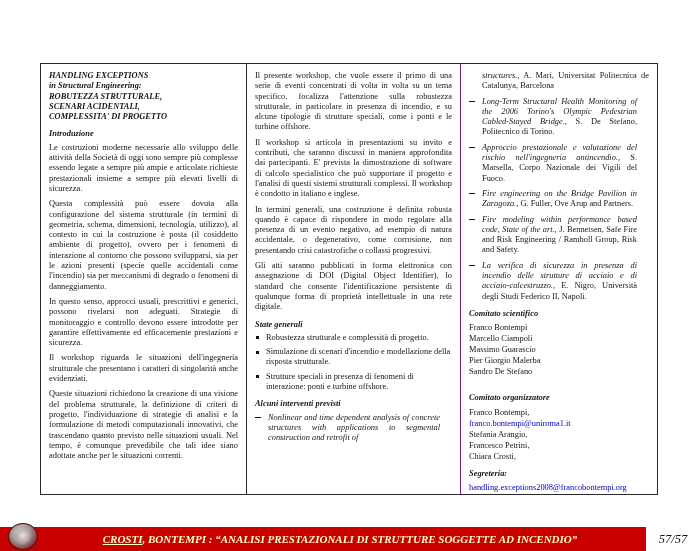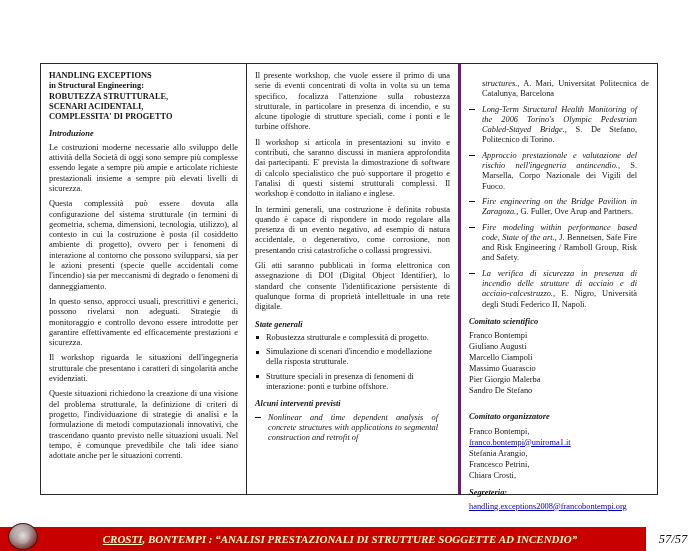--- a/index.html
+++ b/index.html
@@ -4,44 +4,44 @@
 <style>
   html,body{margin:0;padding:0;width:700px;height:551px;overflow:hidden;background:#ffffff;
     font-family:"Liberation Serif","DejaVu Serif",serif;color:#161616;}
   .canvas{position:relative;width:700px;height:551px;background:#fff;}
 
   
   .slide-box{position:absolute;left:40px;top:63px;width:618px;height:432px;
     border:1px solid #2a2a2a;display:flex;box-sizing:border-box;background:#fff;}
   .col{box-sizing:border-box;padding:7px 8px 4px 8px;font-size:8.4px;line-height:10.3px;}
   .col1{width:206px;border-right:1px solid #2a2a2a;}
-  .col2{width:214px;border-right:3px solid #701a75;}
+  .col2{width:214px;border-right:1px solid #701a75;}
   .col3{flex:1;}
 
-  .doc-title{font-weight:bold;margin-bottom:6px;}
+  .doc-title{font-weight:bold;margin-bottom:6px;font-style:italic;}
   .doc-title div{white-space:nowrap;}
   .h{font-weight:bold;margin:7px 0 3px 0;font-style:italic;}
   p.body{margin:0 0 5px 0;text-align:justify;}
 
   
   .sq-item{display:flex;margin:0 0 4px 0;}
   .sq-mark{flex:0 0 auto;width:3px;height:3px;background:#111;margin:3.5px 7px 0 1px;}
   .sq-item .txt{flex:1;}
 
   
   .dash-item{display:flex;margin:0 12px 5px 0;}
   .dash-mark{flex:0 0 auto;width:6px;height:1px;background:#111;margin:4.5px 7px 0 0;}
   .dash-item .txt{flex:1;text-align:justify;}
   .it{font-style:italic;}
-  .cont-item{margin:8px 0 5px 13px;text-align:justify;}
+  .cont-item{margin:0 0 5px 13px;text-align:justify;}
 
   .name-line{line-height:11px;}
   .gap{height:9px;}
 
-  a.lnk{color:#0000bf;text-decoration:underline;cursor:pointer;word-break:break-all;}
+  a.lnk{color:#0000bf;cursor:pointer;word-break:break-all;}
 
   
   .footer-bar{position:absolute;left:0;top:527px;width:646px;height:24px;background:#c80000;
     display:flex;align-items:center;justify-content:center;}
   .footer-caption{color:#ffffc8;font-weight:bold;font-style:italic;font-size:11px;
     white-space:nowrap;padding-left:34px;}
   .footer-caption .u{text-decoration:underline;}
   .page-box{position:absolute;left:646px;top:527px;width:54px;height:24px;background:#ffffff;
     display:flex;align-items:center;justify-content:center;}
   .page-num{font-style:italic;font-size:12.5px;color:#111;}
@@ -130,21 +130,20 @@
         <span>J. Bennetsen, Safe Fire and Risk Engineering / Ramboll Group, Risk and Safety.</span></span>
       </div>
       <div class="dash-item">
         <span class="dash-mark"></span>
         <span class="txt"><span class="it">La verifica di sicurezza in presenza di incendio delle strutture di acciaio e di acciaio-calcestruzzo.,</span>
         <span>E. Nigro, Università degli Studi Federico II, Napoli.</span></span>
       </div>
 
       <div class="h">Comitato scientifico</div>
       <div class="name-line">Franco Bontempi</div>
-      <div class="name-line">Giuliano Augusti</div>
       <div class="name-line">Marcello Ciampoli</div>
       <div class="name-line">Massimo Guarascio</div>
       <div class="name-line">Pier Giorgio Malerba</div>
       <div class="name-line">Sandro De Stefano</div>
 
       <div class="gap"></div>
       <div class="h">Comitato organizzatore</div>
       <div class="name-line">Franco Bontempi,</div>
       <div class="name-line"><a class="lnk">franco.bontempi@uniroma1.it</a></div>
       <div class="name-line">Stefania Arangio,</div>

